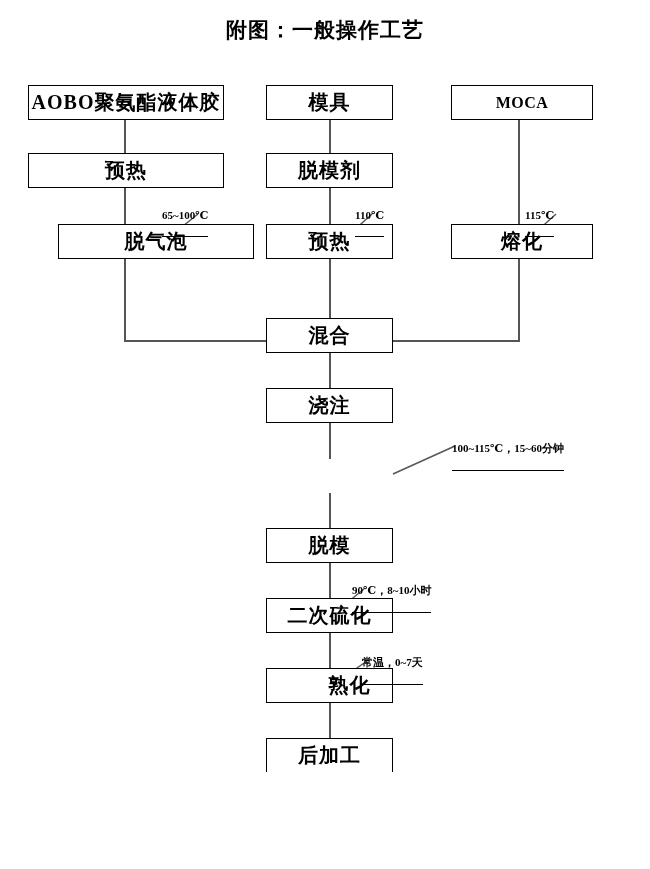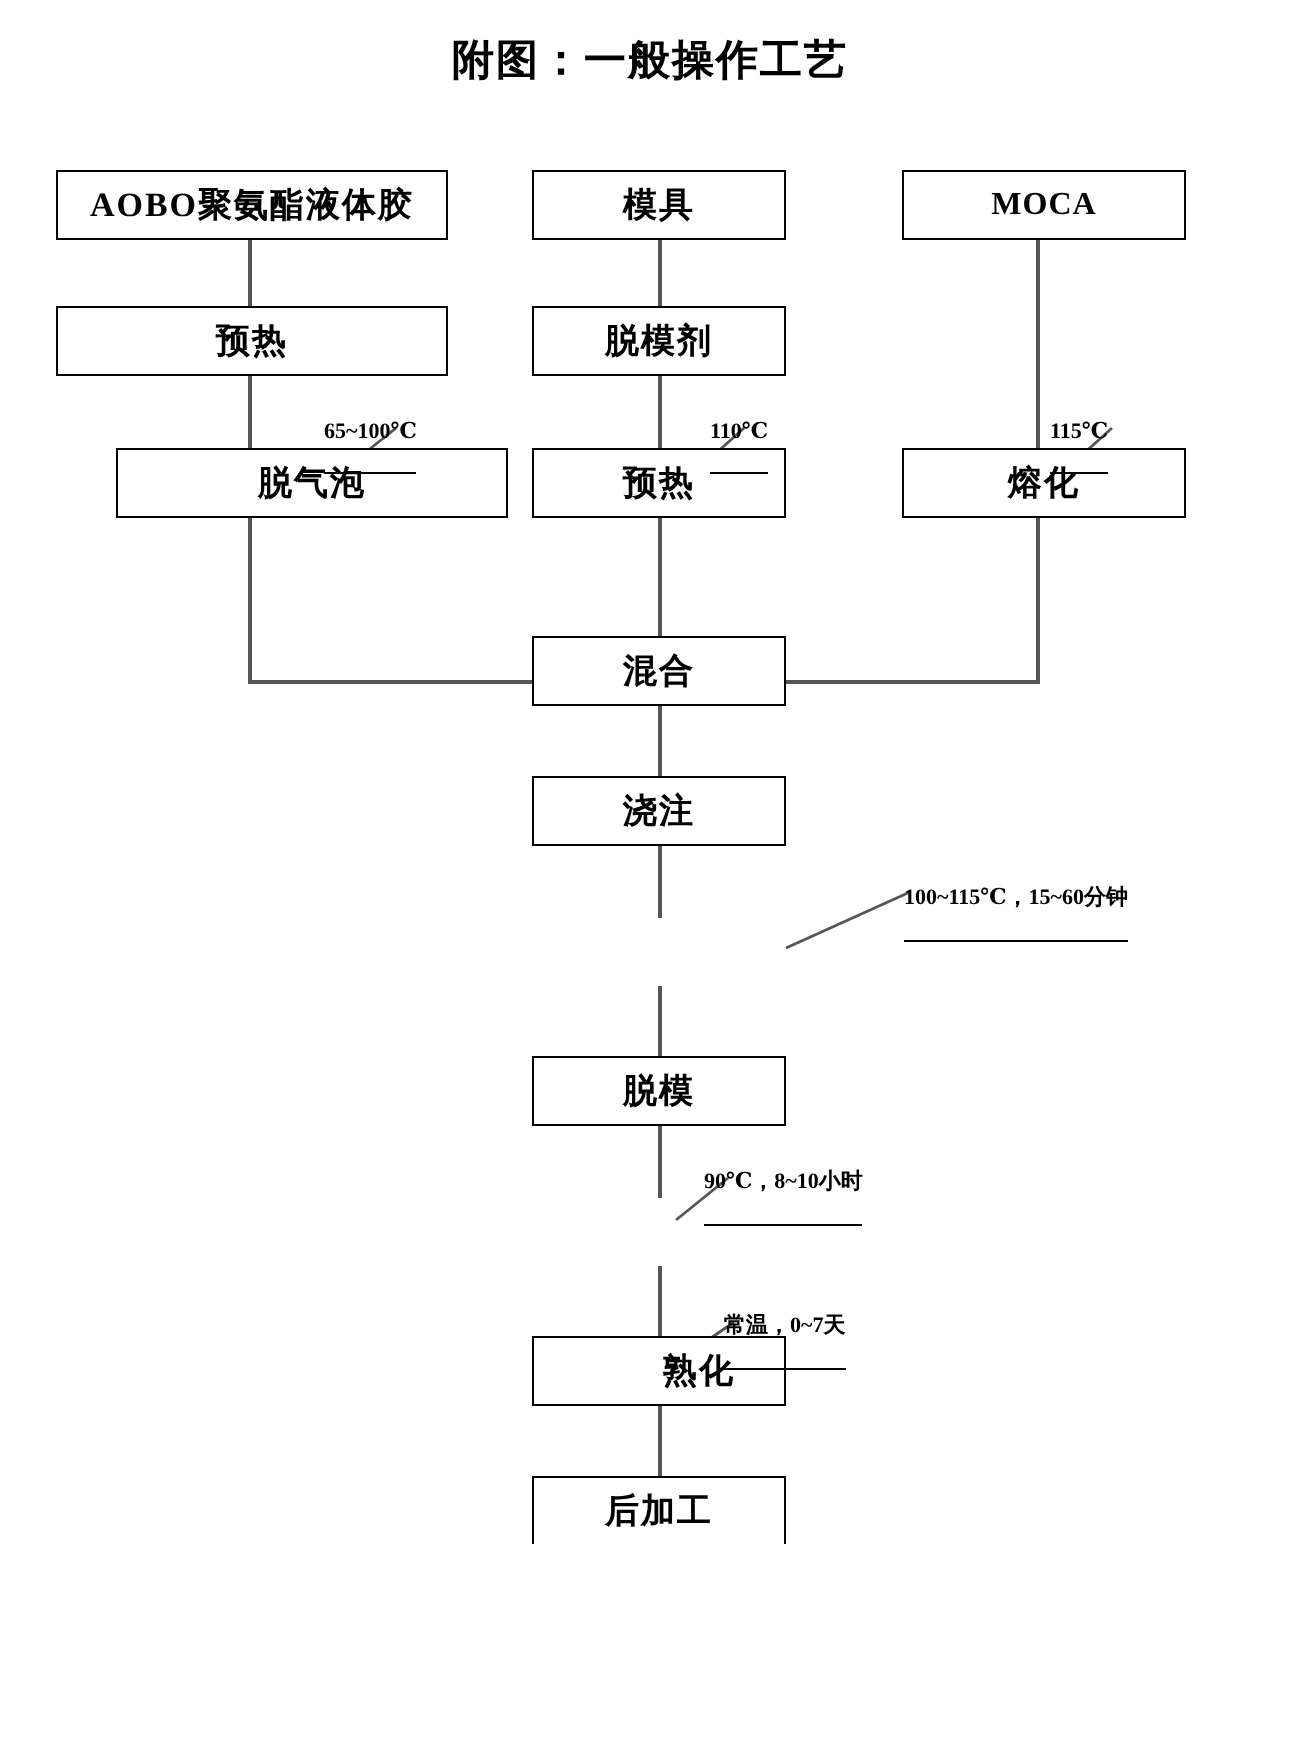--- a/index.html
+++ b/index.html
@@ -31,21 +31,21 @@
   }
   .node {
     position: absolute;
     box-sizing: border-box;
     border: 1.5px solid #000000;
     background: #ffffff;
     color: #000000;
     display: flex;
     align-items: center;
     justify-content: center;
-    font-size: 17px;
+    font-size: 20px;
     font-weight: bold;
     letter-spacing: 1px;
     font-family: "Liberation Serif", "DejaVu Serif", serif;
     z-index: 3;
   }
   .node.latin {
     font-size: 16px;
     letter-spacing: 0.5px;
   }
   .vline {
@@ -147,17 +147,18 @@
   <div class="node" style="left:28px; top:153px; width:196px; height:35px;">预热</div>
   <div class="node" style="left:266px; top:153px; width:127px; height:35px;">脱模剂</div>
 
   <div class="node" style="left:28px; top:224px; width:196px; height:35px;margin-left:30px;">脱气泡</div>
   <div class="node" style="left:266px; top:224px; width:127px; height:35px;">预热</div>
   <div class="node" style="left:451px; top:224px; width:142px; height:35px;">熔化</div>
 
   <div class="node" style="left:266px; top:318px; width:127px; height:35px;">混合</div>
   <div class="node" style="left:266px; top:388px; width:127px; height:35px;">浇注</div>
   <div class="node" style="left:266px; top:528px; width:127px; height:35px;">脱模</div>
+  <div class="node" style="left:266px; top:598px; width:127px; height:35px;">二次硫化</div>
   <div class="node" style="left:266px; top:668px; width:127px; height:35px;padding-left:40px;">熟化</div>
   <div class="node" style="left:266px; top:738px; width:127px; height:35px;">后加工</div>
   <div class="node" style="left:266px; top:808px; width:127px; height:35px;margin-top:18px;">成品</div>
 
 </div>
 
 </body></html>

